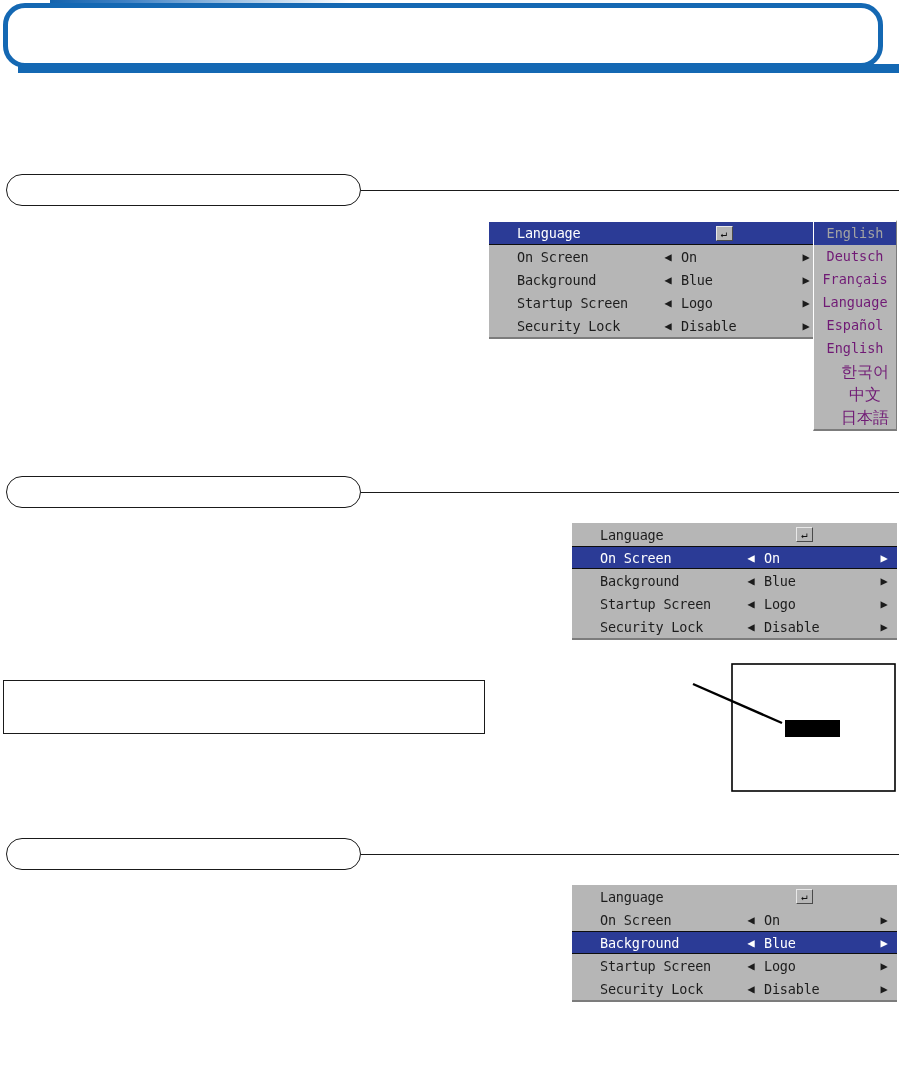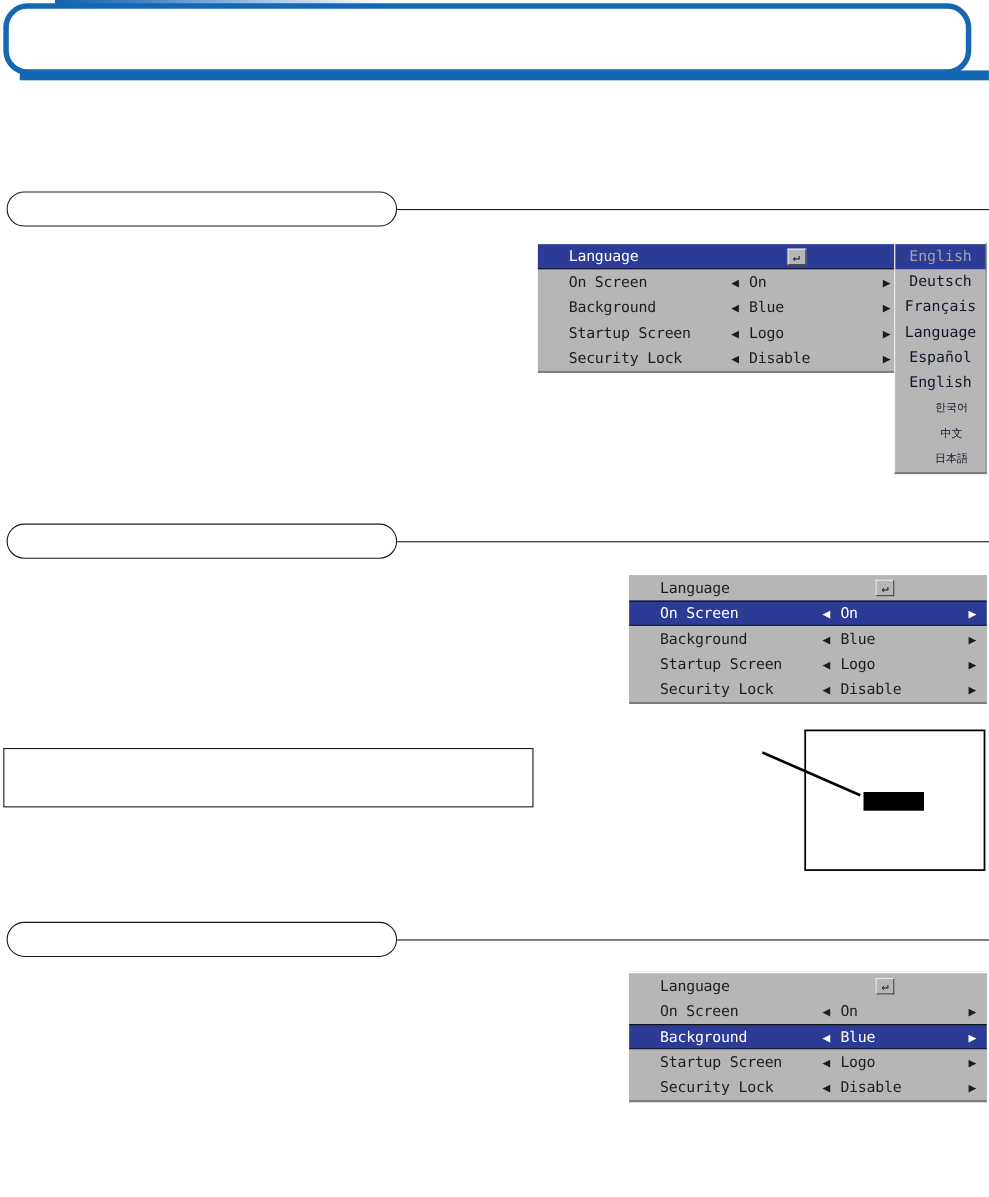--- a/index.html
+++ b/index.html
@@ -190,31 +190,31 @@
     border-left: 1.5px solid #ffffff;
     border-right: 1.5px solid #7c7c7c;
     font-family: "DejaVu Sans Mono", "Liberation Mono", monospace;
     box-sizing: border-box;
   }
   .lang-row {
     height: 23px;
     line-height: 23px;
     text-align: center;
     font-size: 13.5px;
-    color: #0f172a;
+    color: #701a75;
     background: #b6b6b6;
     white-space: nowrap;
   }
   .lang-row.sel {
     background: #2b3b96;
     color: #a3a3a3;
   }
   .lang-row.cjk {
     font-family: "DejaVu Sans", sans-serif;
-    font-size: 10px;
+    font-size: 16px;
     padding-left: 20px;
   }
 
   
   .figure {
     position: absolute;
   }
 </style>
 </head>
 <body>

